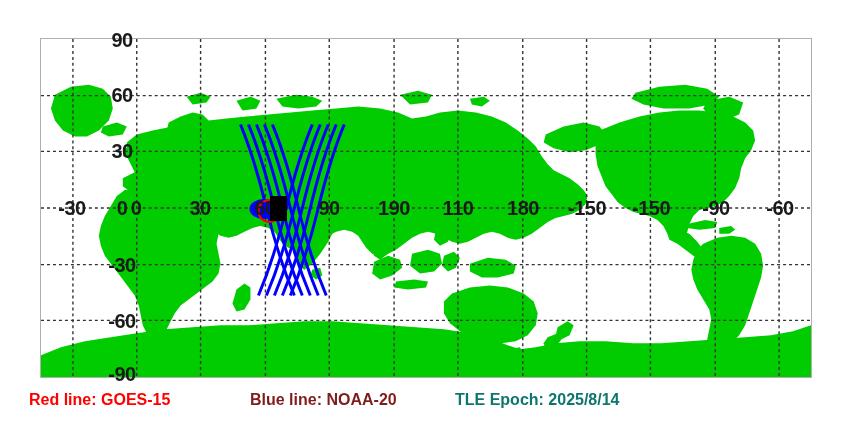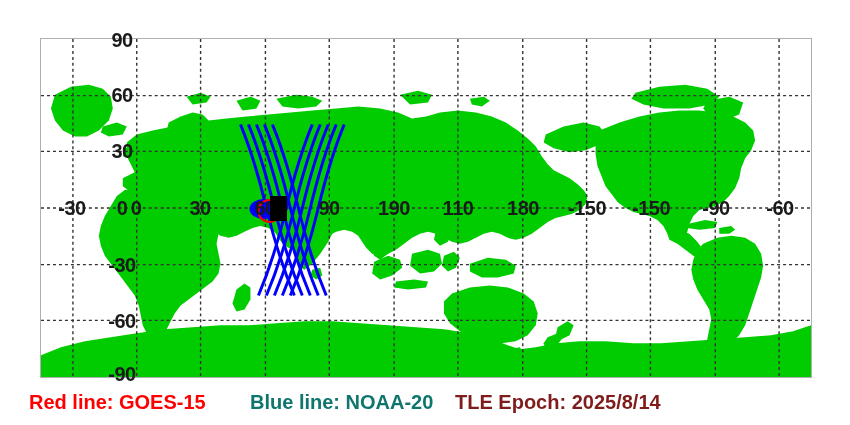--- a/index.html
+++ b/index.html
@@ -46,29 +46,29 @@
 
   
   #caption{
     position:absolute;
     left:0;top:392px;
     width:850px;height:33px;
   }
   .capitem{
     position:absolute;
     font-family:"Liberation Sans",sans-serif;
-    font-size:20px;
+    font-size:16px;
     font-weight:bold;
     white-space:nowrap;
     line-height:1;
     top:0;
   }
   #cap-red{left:29px;color:#ff0000;}
-  #cap-blue{left:250px;color:#0f766e;}
-  #cap-epoch{left:455px;color:#7f1d1d;}
+  #cap-blue{left:250px;color:#7f1d1d;}
+  #cap-epoch{left:455px;color:#0f766e;}
 </style>
 </head>
 <body>
 
 <div id="app">
 
   <div id="plot">
     <svg id="mapsvg" viewBox="0 0 772 340" preserveAspectRatio="none">
 
       <rect x="0" y="0" width="772" height="340" fill="#ffffff"></rect>

